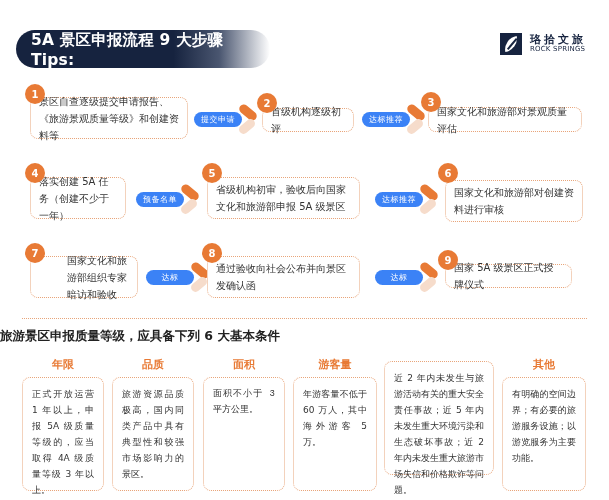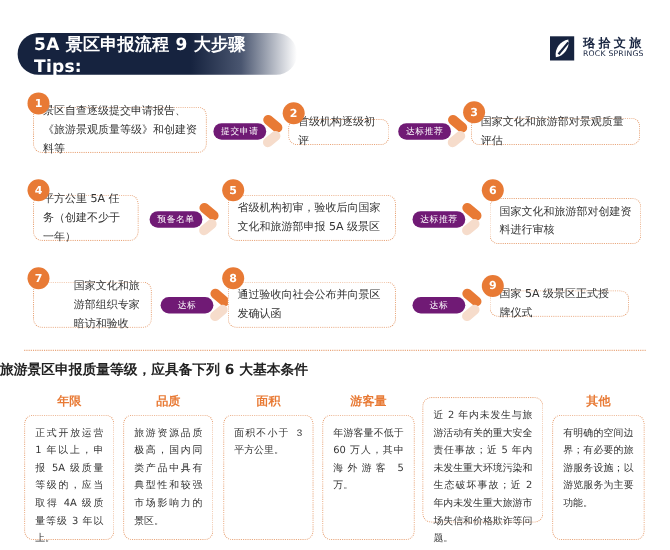--- a/index.html
+++ b/index.html
@@ -33,21 +33,21 @@
       padding: 4px 8px; display: flex; align-items: center;
     }
     .step-num {
       position: absolute; width: 20px; height: 20px; border-radius: 50%;
       background: #e87a35; color: #fff; font-weight: bold; font-size: 10px;
       display: flex; align-items: center; justify-content: center;
     }
     .arrow { position: absolute; width: 66px; height: 30px; }
     .arrow-pill {
       position: absolute; left: 0; top: 8px; width: 48px; height: 15px; border-radius: 8px;
-      background: #701a75; color: #fff; font-size: 8px;
+      background: #3b82f6; color: #fff; font-size: 8px;
       display: flex; align-items: center; justify-content: center; letter-spacing: 0.5px;
     }
     .arrow-bar1 {
       position: absolute; left: 44px; top: 4px; width: 20px; height: 9px; border-radius: 5px;
       background: #e87a35; transform: rotate(40deg);
     }
     .arrow-bar2 {
       position: absolute; left: 44px; top: 18px; width: 18px; height: 9px; border-radius: 5px;
       background: #f6dccb; transform: rotate(-40deg);
     }
@@ -106,21 +106,21 @@
 </div>
 
 <div class="step-box" style="left:428px;top:107px;width:154px;height:25px;">
   <span>国家文化和旅游部对景观质量评估</span>
 </div>
 <div class="step-num" style="left:421px;top:92px;">
     <span>3</span>
   </div>
 
 <div class="step-box" style="left:30px;top:177px;width:96px;height:42px;">
-  <span>平方公里 5A 任务（创建不少于一年）</span>
+  <span>落实创建 5A 任务（创建不少于一年）</span>
 </div>
 <div class="step-num" style="left:25px;top:163px;">
     <span>4</span>
   </div>
 
 <div class="arrow" style="left:136px;top:184px;">
   <div class="arrow-pill">预备名单</div>
   <div class="arrow-bar1"></div>
   <div class="arrow-bar2"></div>
 </div>

